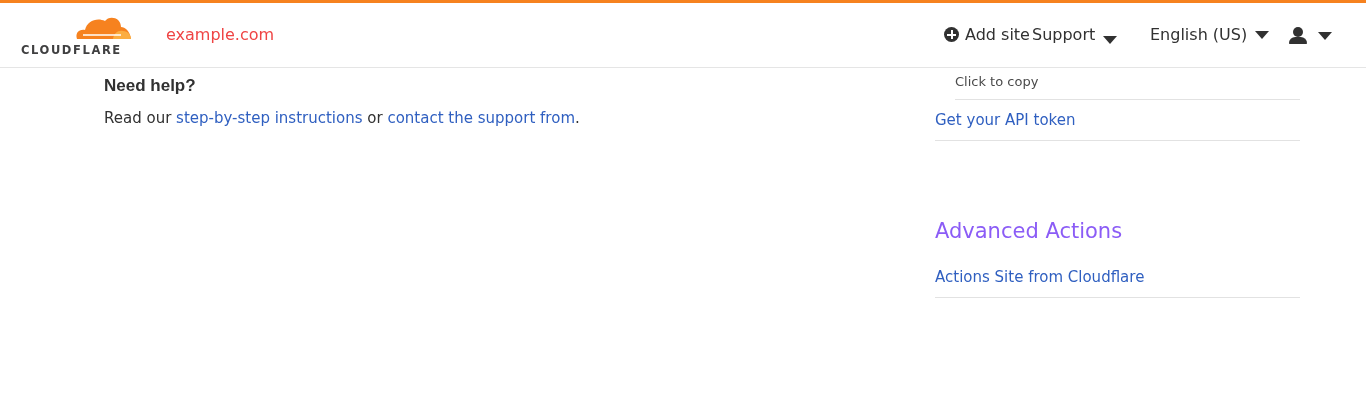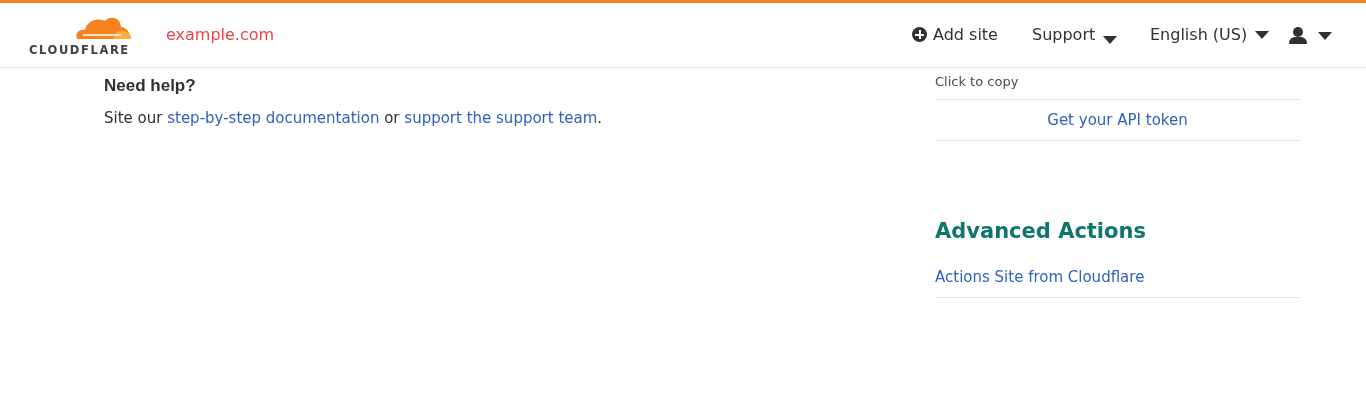--- a/index.html
+++ b/index.html
@@ -16,39 +16,39 @@
     .header {
       position: absolute; left: 0; top: 3px; width: 1366px; height: 65px;
       background: #ffffff;
       border-bottom: 1px solid #e5e5e5;
     }
     .logo {
       position: absolute; left: 17px; top: 10px; width: 116px; height: 46px;
     }
     .logo svg { position: absolute; left: 0; top: 0; }
     .logo-text {
-      position: absolute; left: 12px; top: 30px;
+      position: absolute; left: 4px; top: 30px;
       font-family: "DejaVu Sans", sans-serif;
       font-weight: bold; font-size: 11.5px; letter-spacing: 1.6px;
       color: #404041;
     }
     .domain {
       position: absolute; left: 166px; top: 22px;
       font-size: 16px; color: #ef4444;
     }
     .nav {
       position: absolute; top: 22px; font-size: 16px; color: #313131;
       display: flex; align-items: center; cursor: pointer;
     }
     .nav .caret {
       width: 0; height: 0; margin-left: 8px;
       border-left: 7px solid transparent; border-right: 7px solid transparent;
       border-top: 8px solid #313131;
     }
-    .add-site { left: 912px; }
+    .add-site { left: 944px; }
     .add-site .plus {
       width: 15px; height: 15px; border-radius: 50%; background: #313131;
       position: relative; margin-right: 6px;
     }
     .add-site .plus::before, .add-site .plus::after {
       content: ""; position: absolute; background: #fff;
     }
     .add-site .plus::before { left: 3px; top: 6.5px; width: 9px; height: 2px; }
     .add-site .plus::after { left: 6.5px; top: 3px; width: 2px; height: 9px; }
     .support { left: 1032px; align-items: flex-end; }
@@ -74,28 +74,29 @@
     }
     .help p { font-size: 15px; color: #313131; }
     a, .link { color: #2f5fc0; text-decoration: none; cursor: pointer; }
 
     .side {
       position: absolute; left: 935px; top: 68px; width: 365px;
     }
     .side .copy {
       font-size: 13px; color: #4a4a4a; height: 32px; padding-top: 6px;
       border-bottom: 1px solid #e2e2e2;
+      margin-left: 20px;
     }
     .side .row {
       height: 41px; border-bottom: 1px solid #e2e2e2;
-      font-size: 15px; padding-top: 11px; text-align: center;
+      font-size: 15px; padding-top: 11px;
     }
     .adv-title {
       position: absolute; left: 935px; top: 219px;
-      font-size: 21px; font-weight: 700; color: #0f766e;
+      font-size: 21px; font-weight: 400; color: #8b5cf6;
       font-family: "DejaVu Sans", sans-serif;
     }
     .adv {
       position: absolute; left: 935px; top: 257px; width: 365px;
     }
     .adv .row {
       height: 41px; border-bottom: 1px solid #e2e2e2;
       font-size: 15px; padding-top: 11px; position: relative;
     }
     .highlight {
@@ -135,21 +136,21 @@
     <span class="person">
       <span class="head"></span>
         <span class="body"></span>
     </span>
     <span class="caret"></span>
   </div>
 </div>
 
 <div class="help">
   <h3>Need help?</h3>
-  <p><span>Site our </span><a class="link">step-by-step documentation</a><span> or </span><a class="link">support the support team</a><span>.</span></p>
+  <p><span>Read our </span><a class="link">step-by-step instructions</a><span> or </span><a class="link">contact the support from</a><span>.</span></p>
 </div>
 
 <div class="side">
   <div class="copy">Click to copy</div>
   <div class="row">
     <a class="link">Get your API token</a>
   </div>
 </div>
 
 <div class="adv-title">Advanced Actions</div>

